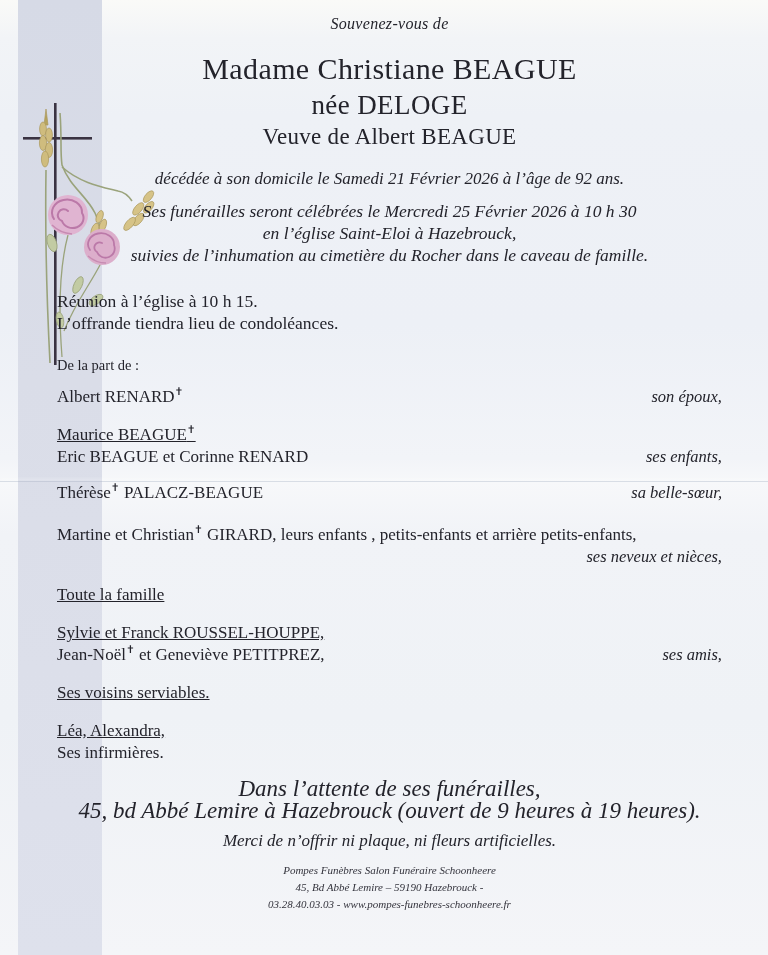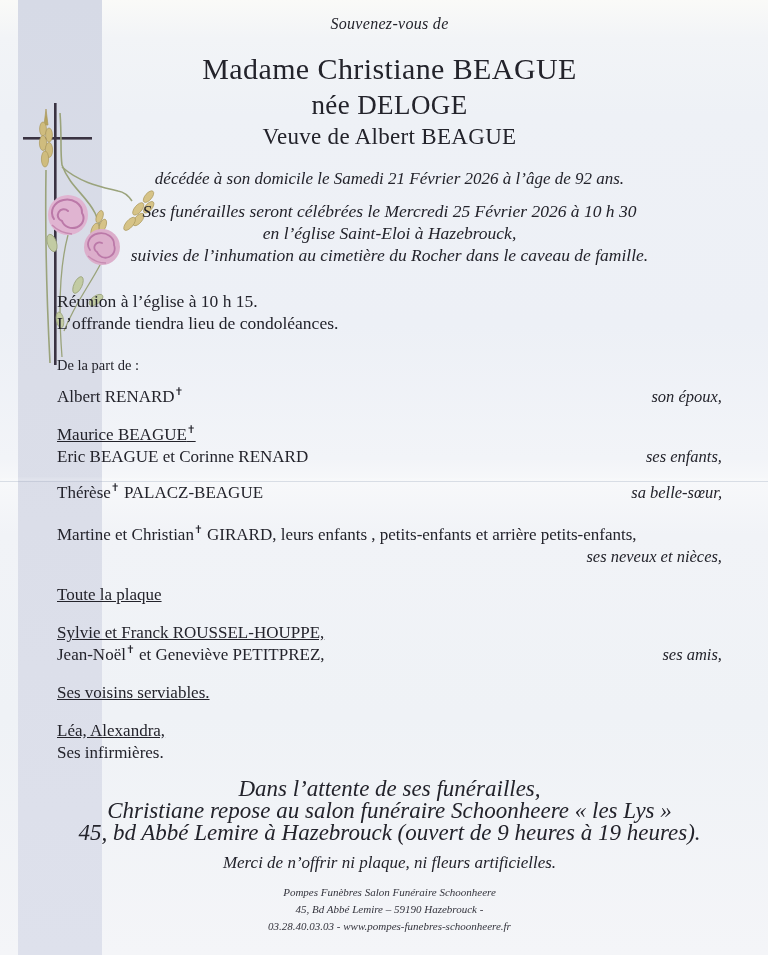--- a/index.html
+++ b/index.html
@@ -161,21 +161,21 @@
     </div>
 
     <div class="fam-row mt20">
       <span><span>Martine  et Christian</span><sup class="cross">✝</sup><span> GIRARD, leurs enfants , petits-enfants et arrière petits-enfants,</span></span>
     </div>
     <div class="right-only">
       <span class="relation">ses neveux et nièces,</span>
     </div>
 
     <div class="fam-row mt16">
-      <span><span>Toute la plaque</span></span>
+      <span><span>Toute la famille</span></span>
     </div>
 
     <div class="fam-row mt16">
       <span><span>Sylvie et Franck ROUSSEL-HOUPPE,</span></span>
     </div>
     <div class="fam-row">
       <span><span>Jean-Noël</span><sup class="cross">✝</sup><span> et Geneviève PETITPREZ,</span></span>
       <span class="relation">ses amis,</span>
     </div>
 
@@ -187,21 +187,20 @@
       <span><span>Léa, Alexandra,</span></span>
     </div>
     <div class="fam-row">
       <span><span>Ses infirmières.</span></span>
     </div>
 
   </div>
 
   <div class="closing center">
     <div>Dans l’attente de ses funérailles,</div>
-    <div>Christiane repose au salon funéraire Schoonheere « les Lys »</div>
     <div>45, bd Abbé Lemire à Hazebrouck (ouvert de 9 heures à 19 heures).</div>
   </div>
 
   <div class="thanks center">Merci de n’offrir ni plaque, ni fleurs artificielles.</div>
 
   <div class="footer center">
     <div>Pompes Funèbres Salon Funéraire Schoonheere</div>
     <div>45, Bd Abbé Lemire – 59190 Hazebrouck -</div>
     <div>03.28.40.03.03  - www.pompes-funebres-schoonheere.fr</div>
   </div>

